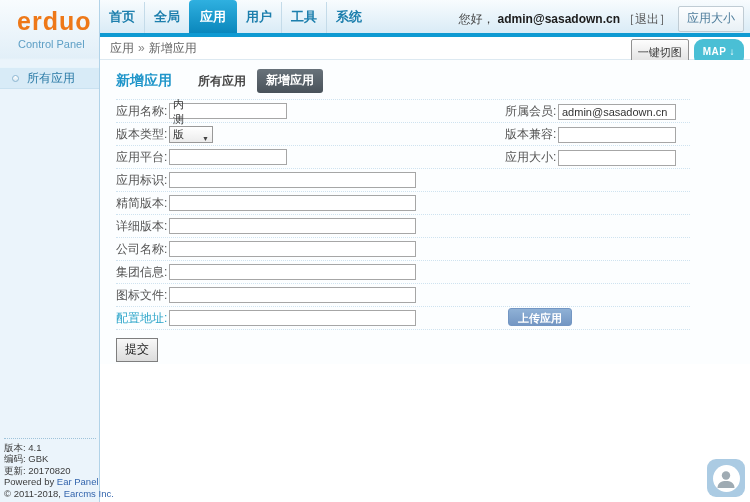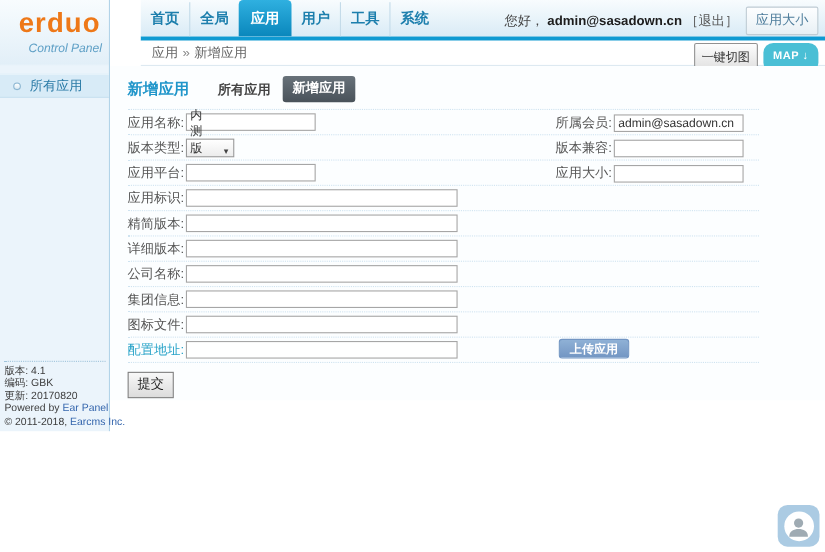--- a/index.html
+++ b/index.html
@@ -1,35 +1,35 @@
 <!DOCTYPE html>
 <html><head>
 <meta charset="utf-8">
 <style>
   * { margin:0; padding:0; box-sizing:border-box; }
   body { width:750px; height:502px; font-family:"Liberation Sans","DejaVu Sans",sans-serif; background:#fff; }
   .app { position:relative; width:750px; height:502px; overflow:hidden; background:#fff; }
 
   
-  .sidebar { position:absolute; left:0; top:0; width:100px; height:392px;
+  .sidebar { position:absolute; left:0; top:0; width:100px; height:502px;
     background:linear-gradient(#f8fcfe,#e2eff8 58px,#ebf4fb 60px,#ebf4fb);
     border-right:1px solid #b2d3e8; }
   .logo { margin:7px 0 0 17px; font-size:25px; font-weight:bold; color:#ee7818; letter-spacing:1px; }
-  .logo-sub { margin:2px 0 0 26px; font-size:11px; color:#5fa0c6;font-style:italic; }
+  .logo-sub { margin:2px 0 0 18px; font-size:11px; color:#5fa0c6; }
   .side-item { margin-top:17px; height:22px; line-height:21px; background:#d8ebf7;
     border-top:1px solid #e8f4fb; border-bottom:1px solid #c9e1f0; color:#2a7aa6;
     font-size:12px; padding-left:27px; position:relative; cursor:pointer; }
   .side-bullet { position:absolute; left:12px; top:7px; width:7px; height:7px; border-radius:50%;
     border:1px solid #8cb6d1; background:linear-gradient(#ffffff,#d7e8f2); }
   .side-footer { position:absolute; left:4px; bottom:3px; width:92px; border-top:1px dotted #9fc3da;
     padding-top:3px; font-size:9.5px; line-height:11.4px; color:#3c3c3c; white-space:nowrap; }
   .side-footer a, .flink { color:#3566ad; text-decoration:none; cursor:pointer; }
 
   
-  .main { position:absolute; left:100px; top:0; width:650px; height:364px;padding-left:28px; }
+  .main { position:absolute; left:100px; top:0; width:650px; height:364px; }
   .header-strip { position:relative; height:33px; background:linear-gradient(#f8fcfe,#d9ebf6); }
   .nav { position:absolute; left:0; bottom:0; display:flex; align-items:flex-end; }
   .nav-item { font-size:13px; font-weight:bold; color:#1d7fad; padding:6px 9px 7px; cursor:pointer; }
   .nav-item + .nav-item { border-left:1px solid #c4dbe9; }
   .nav-item.active { color:#fff; background:linear-gradient(#2fb0e0,#0a87bc);
     border-radius:4px 4px 0 0; padding:8px 11px 7px; border-left:none; }
   .nav-item.active + .nav-item { border-left:none; }
   .user-info { position:absolute; right:6px; top:6px; display:flex; align-items:center; font-size:12px; color:#444; }
   .user-email { font-weight:bold; color:#1c1c1c; margin:0 3px; }
   .logout { color:#555; cursor:pointer; margin-right:7px; }

